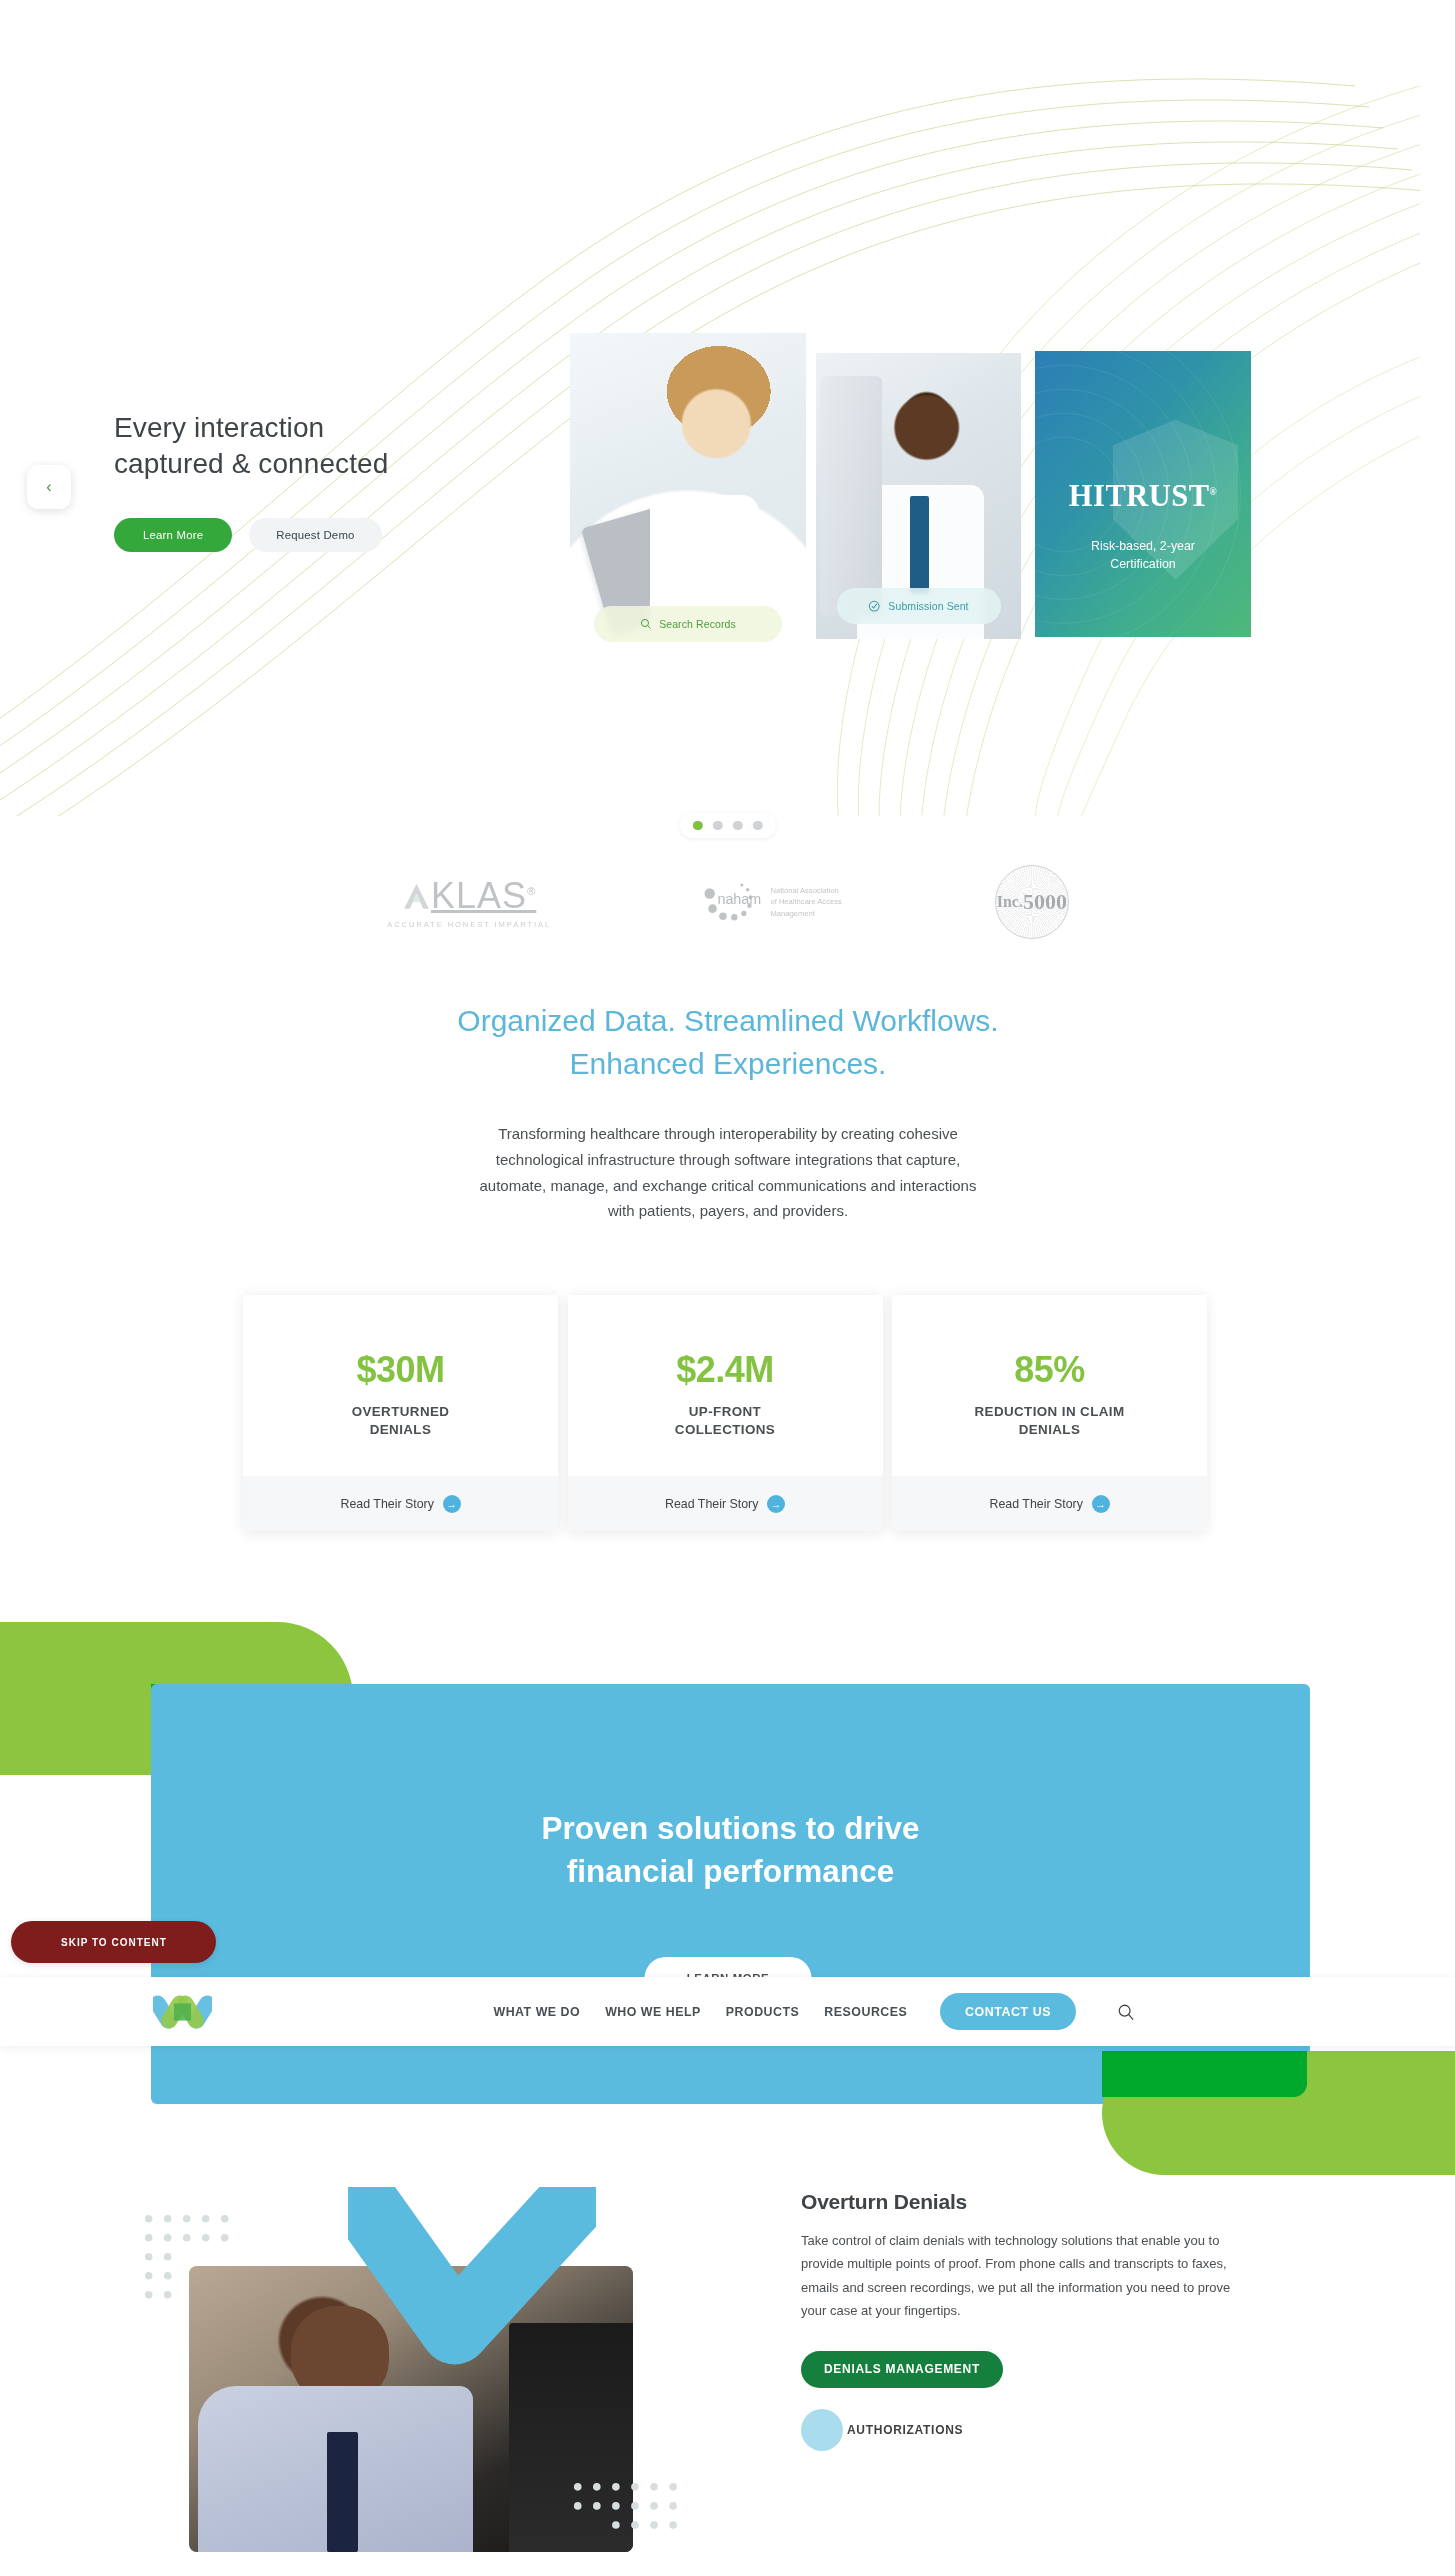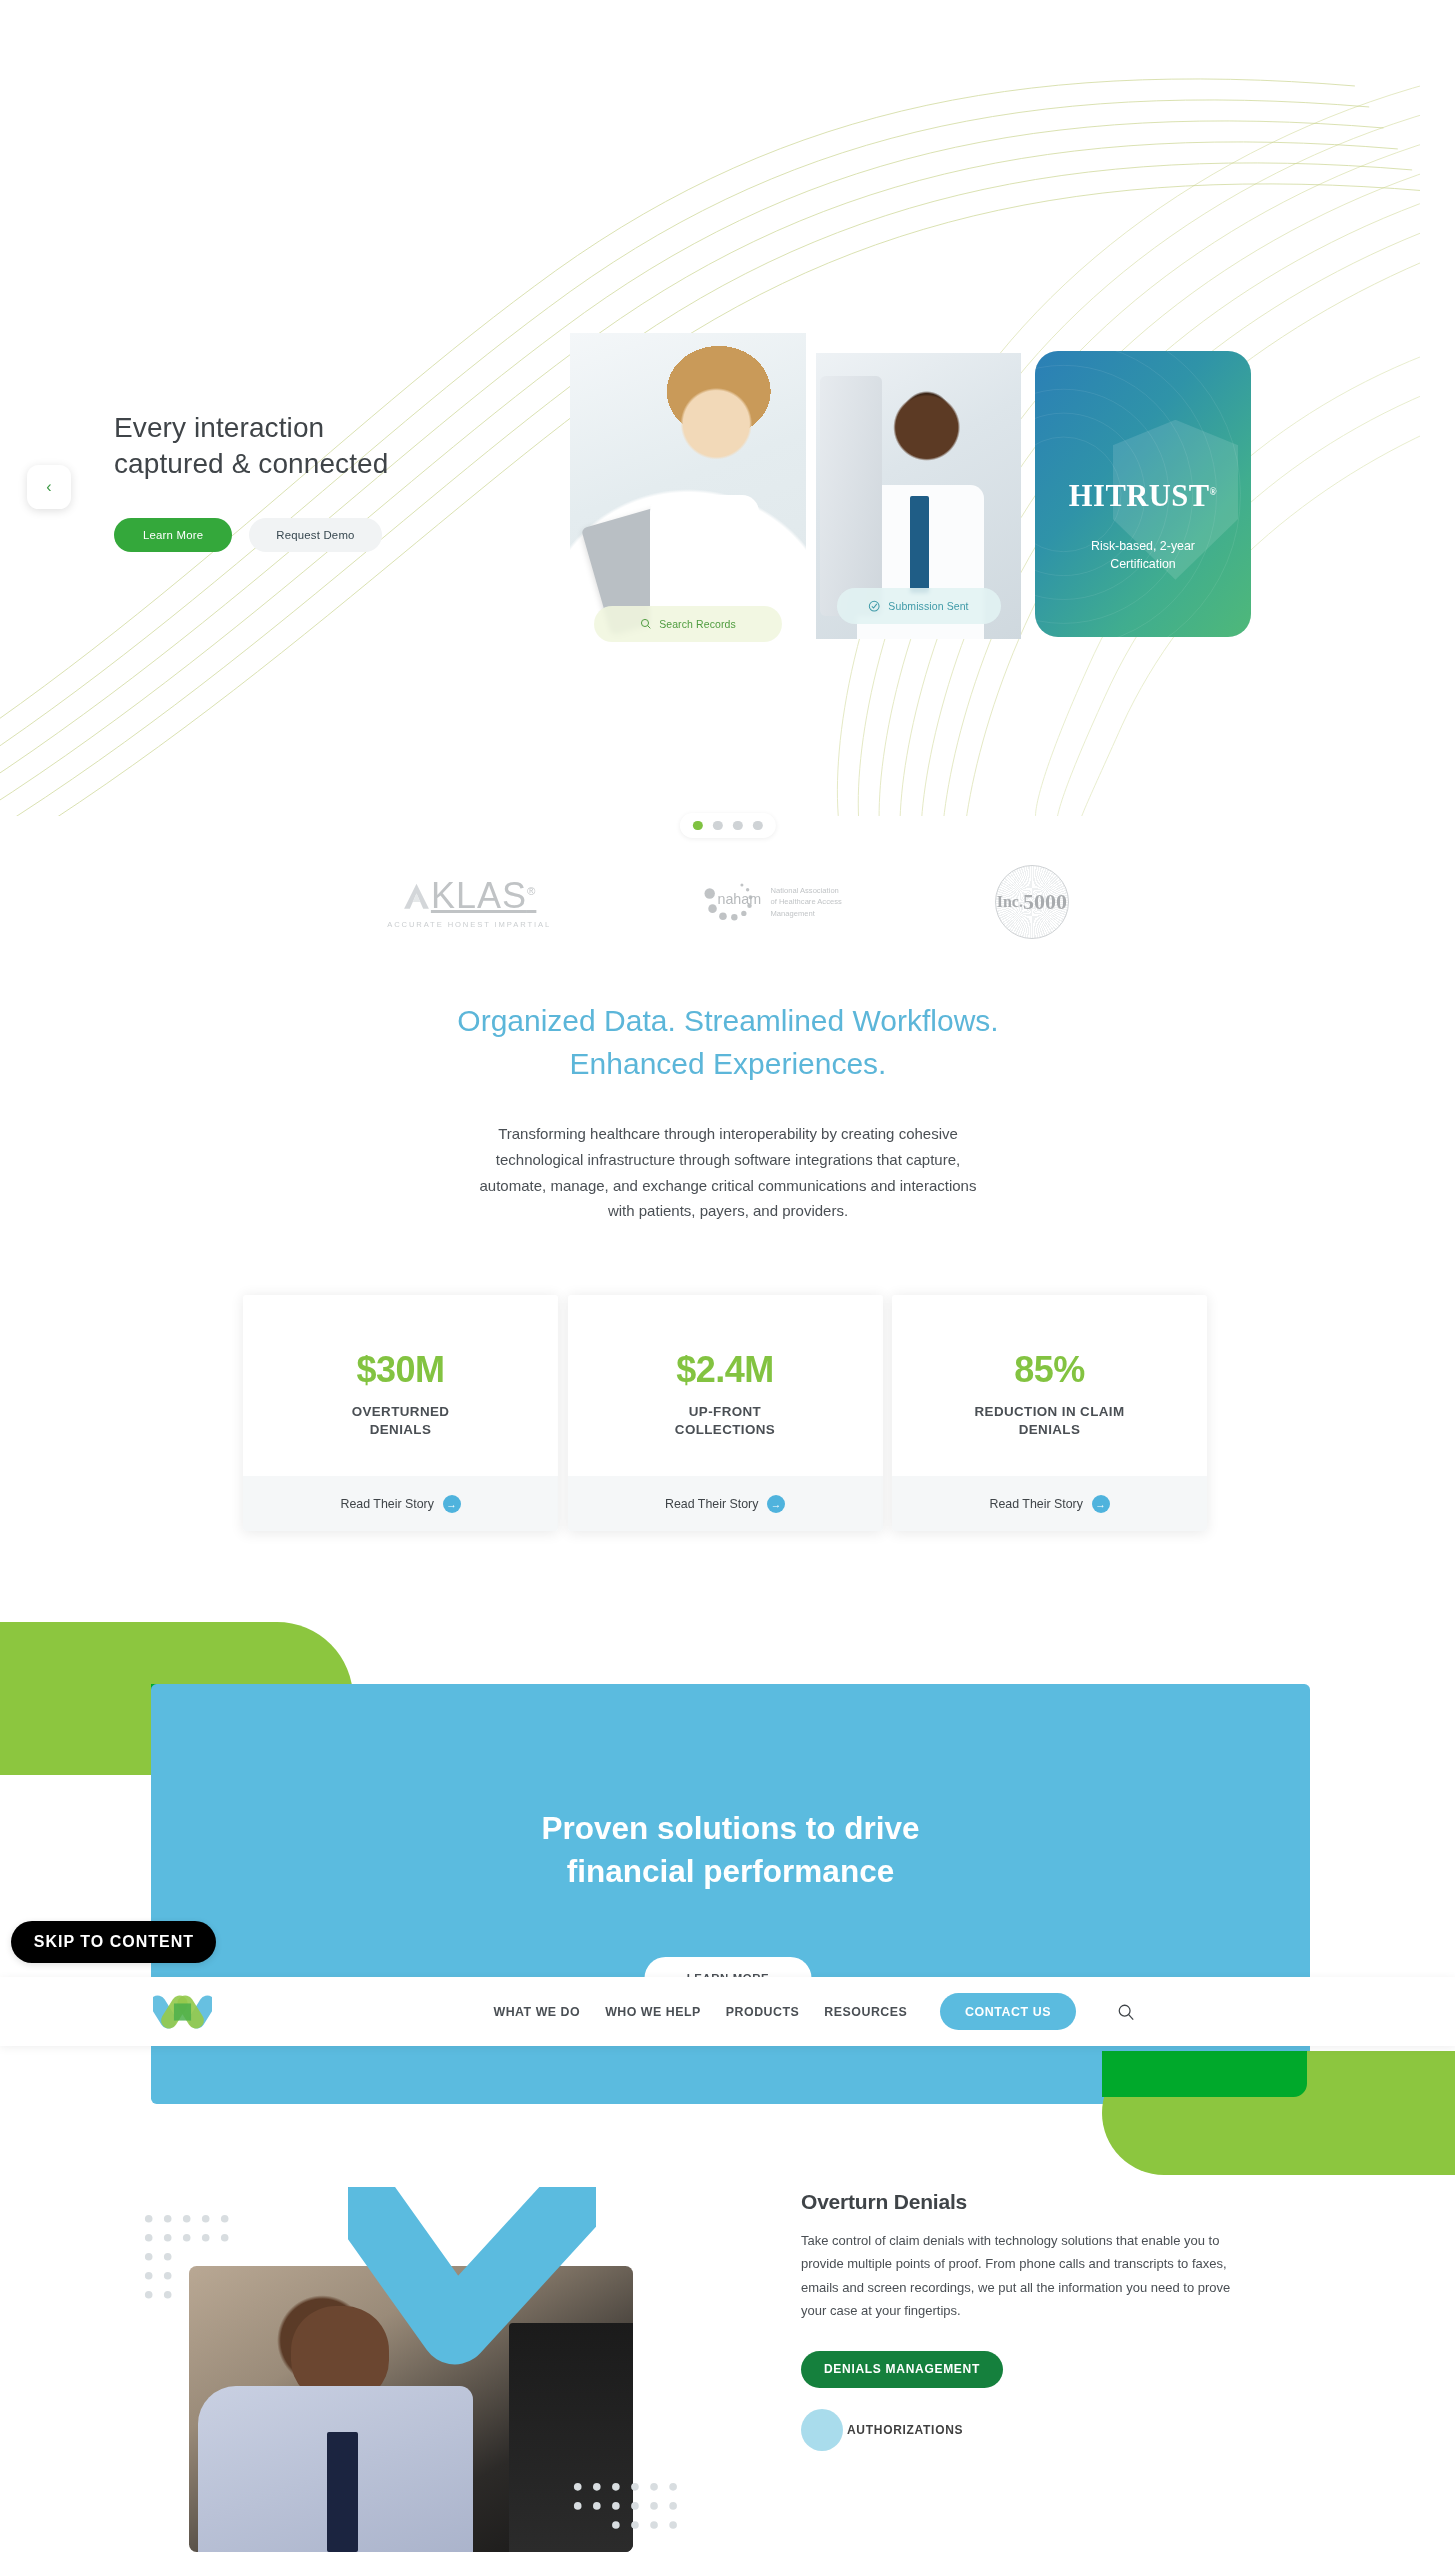--- a/index.html
+++ b/index.html
@@ -44,21 +44,21 @@
     color: #3d9a45; font-size: 16px; cursor: pointer; border: none;
   }
   .arrow-prev { left: 27px; top: 465px; }
   .arrow-next { left: 842px; top: 465px; }
 
   .slide {
     position: absolute; overflow: hidden; background: #e9edf0;
   }
   .slide-1 { left: 570px; top: 333px; width: 236px; height: 324px; }
   .slide-2 { left: 816px; top: 353px; width: 205px; height: 286px; }
-  .slide-3 { left: 1035px; top: 351px; width: 216px; height: 286px; border-radius: 23px; }
+  .slide-3 { left: 1035px; top: 351px; width: 216px; height: 286px; }
 
   .photo-doc-f {
     position: absolute; inset: 0;
     background:
       radial-gradient(circle at 62% 28%, #f2d9b8 0 12%, transparent 13%),
       radial-gradient(ellipse 22% 14% at 63% 18%, #c99a59 0 100%, transparent),
       radial-gradient(circle at 50% 95%, #ffffff 0 45%, transparent 46%),
       linear-gradient(160deg,#f4f7f9 0%,#e4ecef 45%,#dfe7ea 100%);
   }
   .photo-doc-f::before {
@@ -205,22 +205,22 @@
     position:absolute; left:1102px; top:2051px; width:401px; height:124px;
     background:#8cc63f; border-radius:67px 0 0 67px;
   }
   .shape-green-br {
     position:absolute; left:1102px; top:2051px; width:205px; height:46px;
     background:#00a92b; border-radius:0 0 13.4px 0;
   }
 
   .skip-btn {
     position:absolute; left:11.4px; top:1921px; width:205px; height:42px;
-    background:#000000; color:#ffffff; border:none; border-radius:953px;
-    font-size:16px; font-weight:700; letter-spacing:1px; cursor:pointer;
+    background:#7f1d1d; color:#ffffff; border:none; border-radius:953px;
+    font-size:10px; font-weight:700; letter-spacing:1px; cursor:pointer;
     box-shadow:0 1.9px 7.6px rgba(0,0,0,.12);
   }
 
   
   .navbar {
     position:absolute; left:0; top:1977px; width:1456px; height:69px;
     background:#ffffff; box-shadow:0 1.9px 9.5px rgba(0,0,0,.07);
     display:flex; align-items:center;
   }
   .nav-logo { position:absolute; left:153px; top:13.4px; width:59px; height:44px; }

